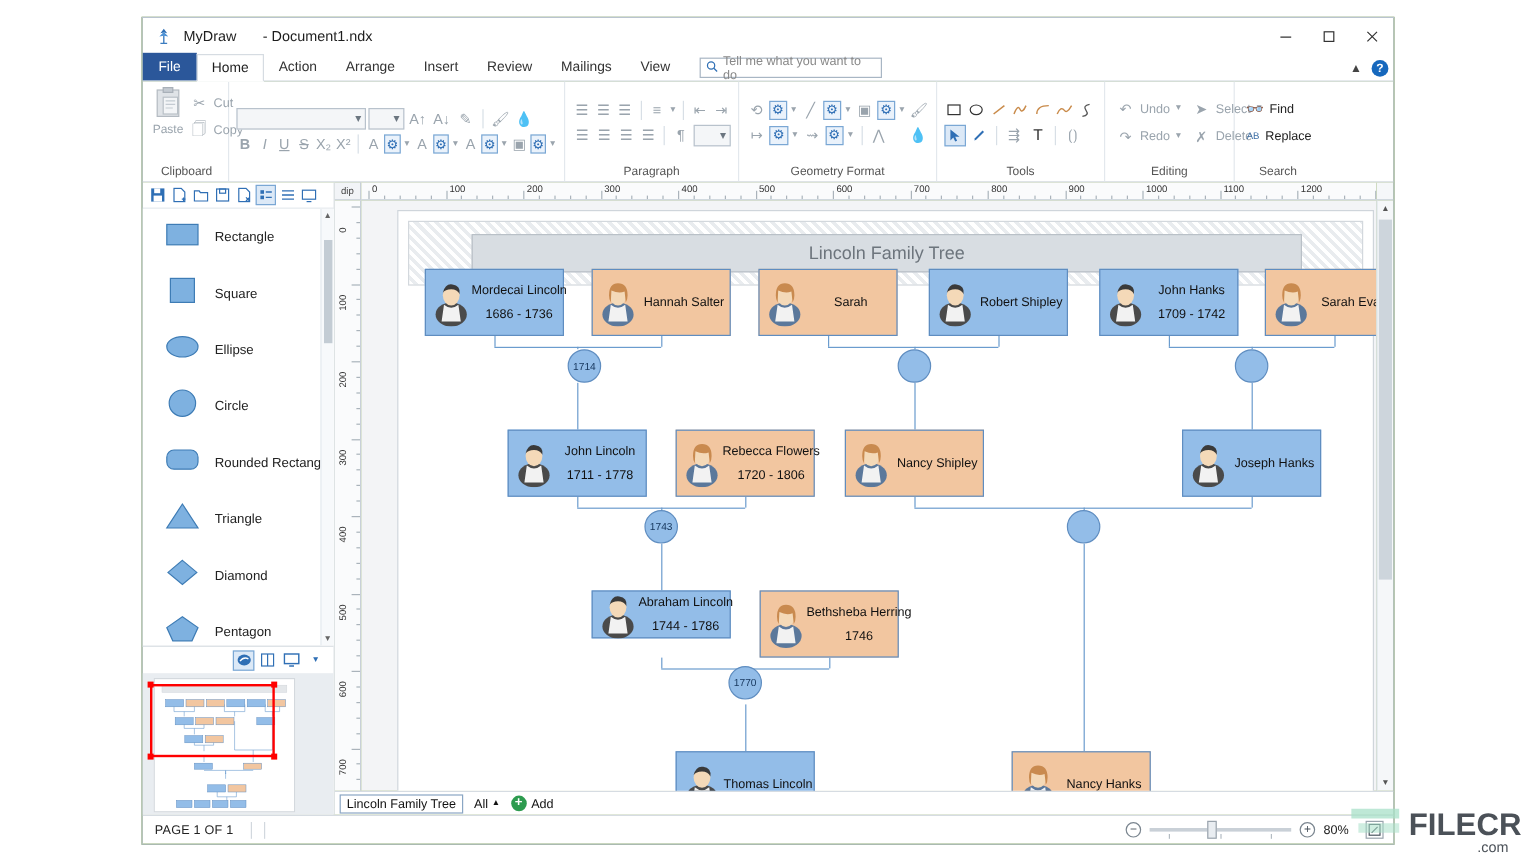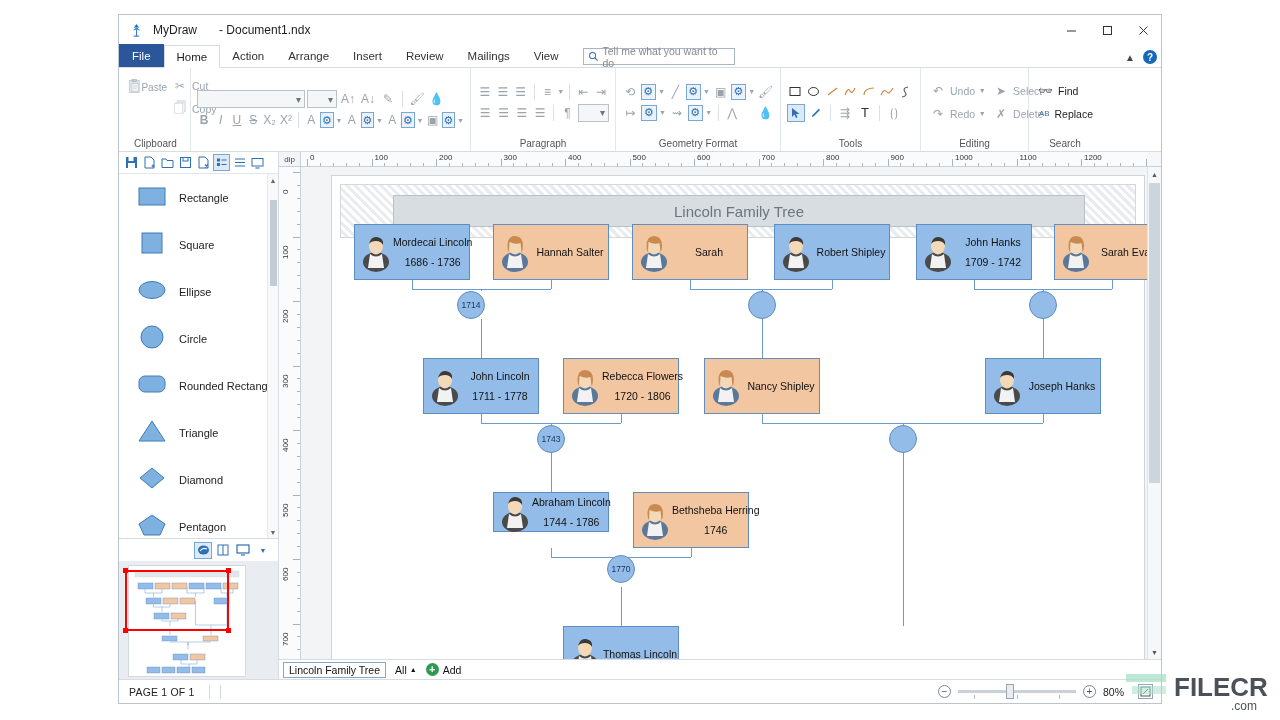--- a/index.html
+++ b/index.html
@@ -68,21 +68,21 @@
   
   .ribbon {
     flex: 0 0 84px; height:84px;
     background:#ffffff; border-bottom:1px solid #d6dce2;
     display:flex; align-items:stretch; padding-left:2px;
   }
   .rgroup { display:flex; flex-direction:column; border-right:1px solid #e3e8ed; }
   .rgroup-body { flex:1; display:flex; align-items:center; padding:2px 6px; }
   .rgroup-label { height:15px; font-size:10px; color:#555; text-align:center; line-height:15px; }
 
-  .big-btn { display:flex; flex-direction:row; align-items:center; width:40px; color:#9aa4ad; }
+  .big-btn { display:flex; flex-direction:column; align-items:center; width:40px; color:#9aa4ad; }
   .big-btn .lbl { font-size:10px; margin-top:1px; color:#9aa4ad; }
   .small-btn { display:flex; align-items:center; gap:3px; font-size:10.5px; color:#9aa4ad; height:20px; padding:0 2px; }
 
   .two-rows { display:flex; flex-direction:column; justify-content:center; gap:3px; }
   .row { display:flex; align-items:center; gap:2px; }
   .ico {
     width:18px;height:18px;display:flex;align-items:center;justify-content:center;
     font-size:12px; color:#9aa4ad;
   }
   .ico.en { color:#3c6ea5; }
@@ -1059,21 +1059,32 @@
                     <span class="pavatar"><svg width="34" height="40" viewBox="0 0 34 40">
                         <ellipse cx="17" cy="30" rx="13" ry="10" fill="#4a4a4a"></ellipse>
                         <path d="M11 22 q6 5 12 0 l2 14 h-16 z" fill="#f2f2f2"></path>
                         <ellipse cx="17" cy="14" rx="7" ry="8.5" fill="#f4d9b8"></ellipse>
                         <path d="M10 12 q2 -8 8 -7 q7 1 6 8 q-2 -4 -7 -4 q-5 0 -7 3 z" fill="#3a3a3a"></path>
                       </svg></span>
                     <span class="pinfo">
                       <span class="pname">Thomas Lincoln</span>
                     </span>
                   </div>
-                  <div class="mcircle" style="left: 125px; top: 115px;">1714</div>
+                  <div class="pnode female" style="left: 511px; top: 450px; width: 116px; height: 56px;">
+                    <span class="pavatar"><svg width="34" height="40" viewBox="0 0 34 40">
+                        <ellipse cx="17" cy="30" rx="13" ry="10" fill="#5b789b"></ellipse>
+                        <path d="M11 22 q6 5 12 0 l2 14 h-16 z" fill="#f2f2f2"></path>
+                        <ellipse cx="17" cy="14" rx="7" ry="8.5" fill="#f4d9b8"></ellipse>
+                        <path d="M9.5 14 q0 -10 7.5 -10 q8 0 8 10 q0 4 -1.5 6 l-1 -9 q-5 2 -11 -1 l-0.5 10 q-1.5 -2 -1.5 -6 z" fill="#c98a4f"></path>
+                      </svg></span>
+                    <span class="pinfo">
+                      <span class="pname">Nancy Hanks</span>
+                    </span>
+                  </div>
+                  <div class="mcircle" style="left: 141px; top: 115px;">1714</div>
                   <div class="mcircle" style="left: 416px; top: 115px;"></div>
                   <div class="mcircle" style="left: 697px; top: 115px;"></div>
                   <div class="mcircle" style="left: 205px; top: 249px;">1743</div>
                   <div class="mcircle" style="left: 557px; top: 249px;"></div>
                   <div class="mcircle" style="left: 275px; top: 379px;">1770</div>
                 </div>
             </div>
           </div>
 
           <div class="vscroll">

